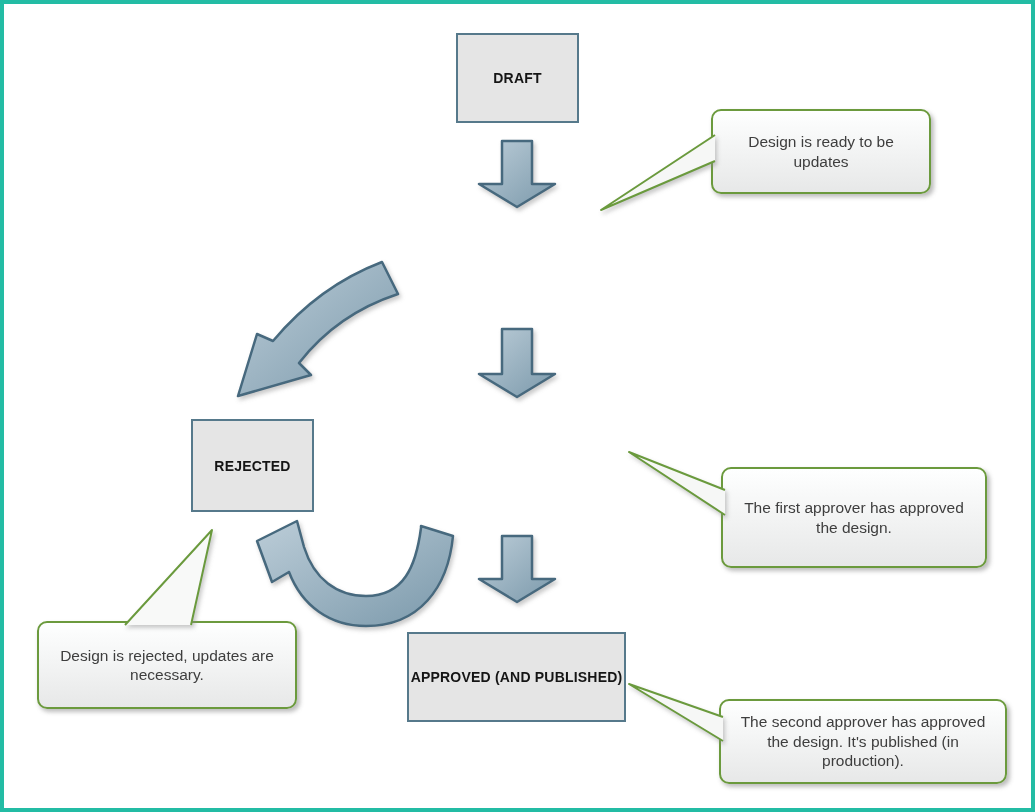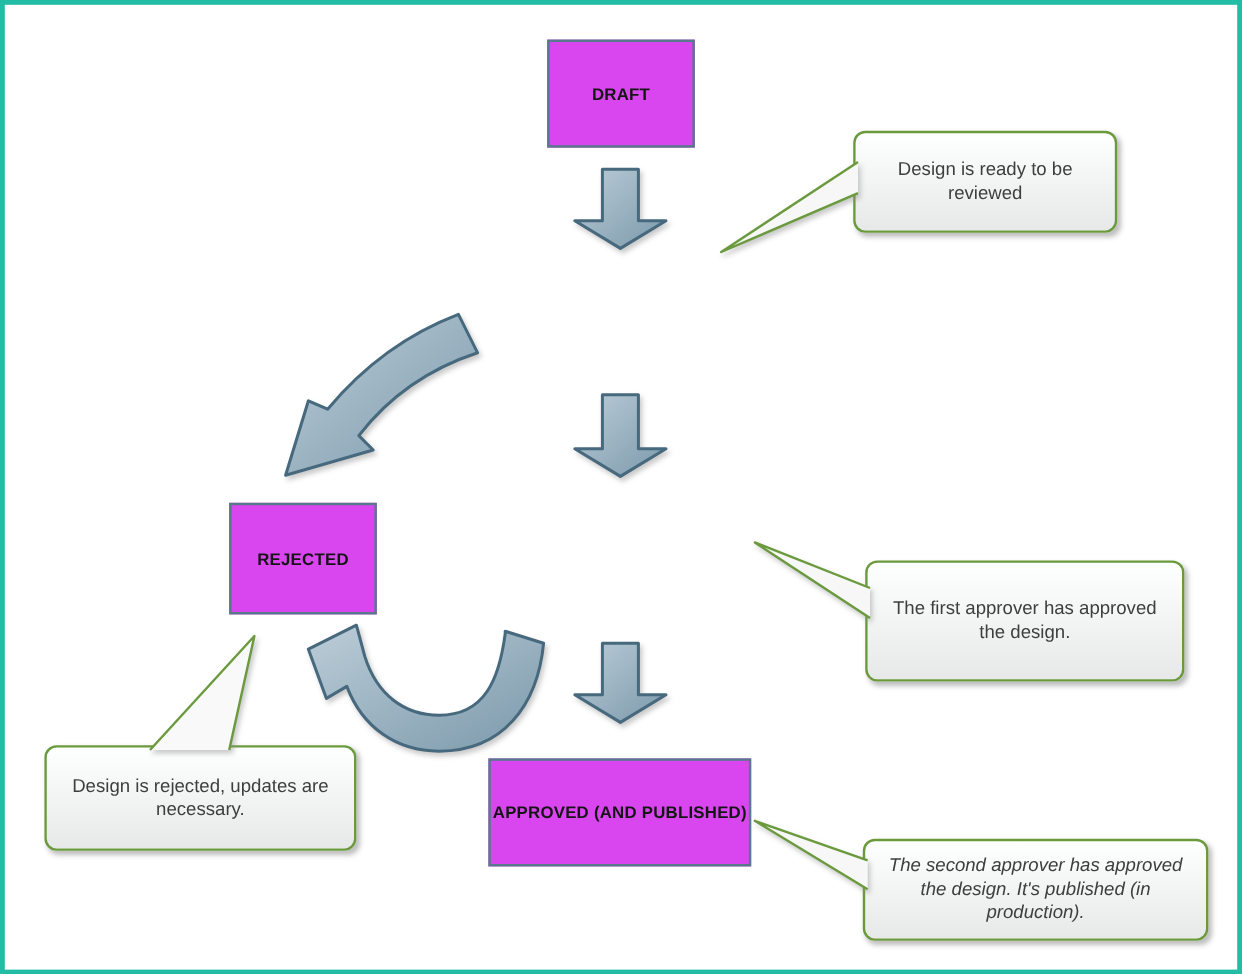--- a/index.html
+++ b/index.html
@@ -10,21 +10,21 @@
     --callout-text:#3e3e3e;
     --node-text:#151515;
   }
   html,body{margin:0;padding:0;background:#ffffff;}
   .stage{
     position:relative;width:1035px;height:812px;background:#ffffff;
     border:4px solid var(--canvas-border);box-sizing:border-box;
     font-family:"Liberation Sans", sans-serif;overflow:hidden;
   }
   .node{
-    position:absolute;background:#d946ef;border:2px solid var(--node-border);
+    position:absolute;background:#e5e5e5;border:2px solid var(--node-border);
     display:flex;align-items:center;justify-content:center;text-align:center;
     font-weight:bold;font-size:14px;color:var(--node-text);letter-spacing:.2px;
     white-space:nowrap;z-index:3;box-sizing:border-box;
   }
   .connectors{position:absolute;left:0;top:0;z-index:2;pointer-events:none;}
   .callout{
     position:absolute;z-index:1;border:2px solid var(--callout-border);
     border-radius:10px;background:linear-gradient(#feffff,#e7e8e8);
     box-shadow:2.5px 3px 4px rgba(110,110,110,.45);
     display:flex;flex-direction:column;justify-content:center;
@@ -35,30 +35,30 @@
   
   #node-draft    {left:452px;top:29px;width:123px;height:90px;}
   #node-request  {left:403px;top:220px;width:220px;height:91px;}
   #node-rejected {left:187px;top:415px;width:123px;height:93px;}
   #node-first    {left:403px;top:415px;width:219px;height:93px;}
   #node-approved {left:403px;top:628px;width:219px;height:90px;}
   
   #callout-ready     {left:707px;top:105px;width:220px;height:85px;}
   #callout-first     {left:717px;top:463px;width:266px;height:101px;}
   #callout-rejected  {left:33px;top:617px;width:260px;height:88px;}
-  #callout-published {left:715px;top:695px;width:288px;height:85px;font-style:italic;}
+  #callout-published {left:715px;top:695px;width:288px;height:85px;}
 </style>
 </head>
 <body>
 
 <div class="stage">
 
   <div class="callout" id="callout-ready">
     <div class="line">Design is ready to be</div>
-    <div class="line">reviewed</div>
+    <div class="line">updates</div>
   </div>
   <div class="callout" id="callout-first">
     <div class="line">The first approver has approved</div>
     <div class="line">the design.</div>
   </div>
   <div class="callout" id="callout-rejected">
     <div class="line">Design is rejected, updates are</div>
     <div class="line">necessary.</div>
   </div>
   <div class="callout" id="callout-published">

